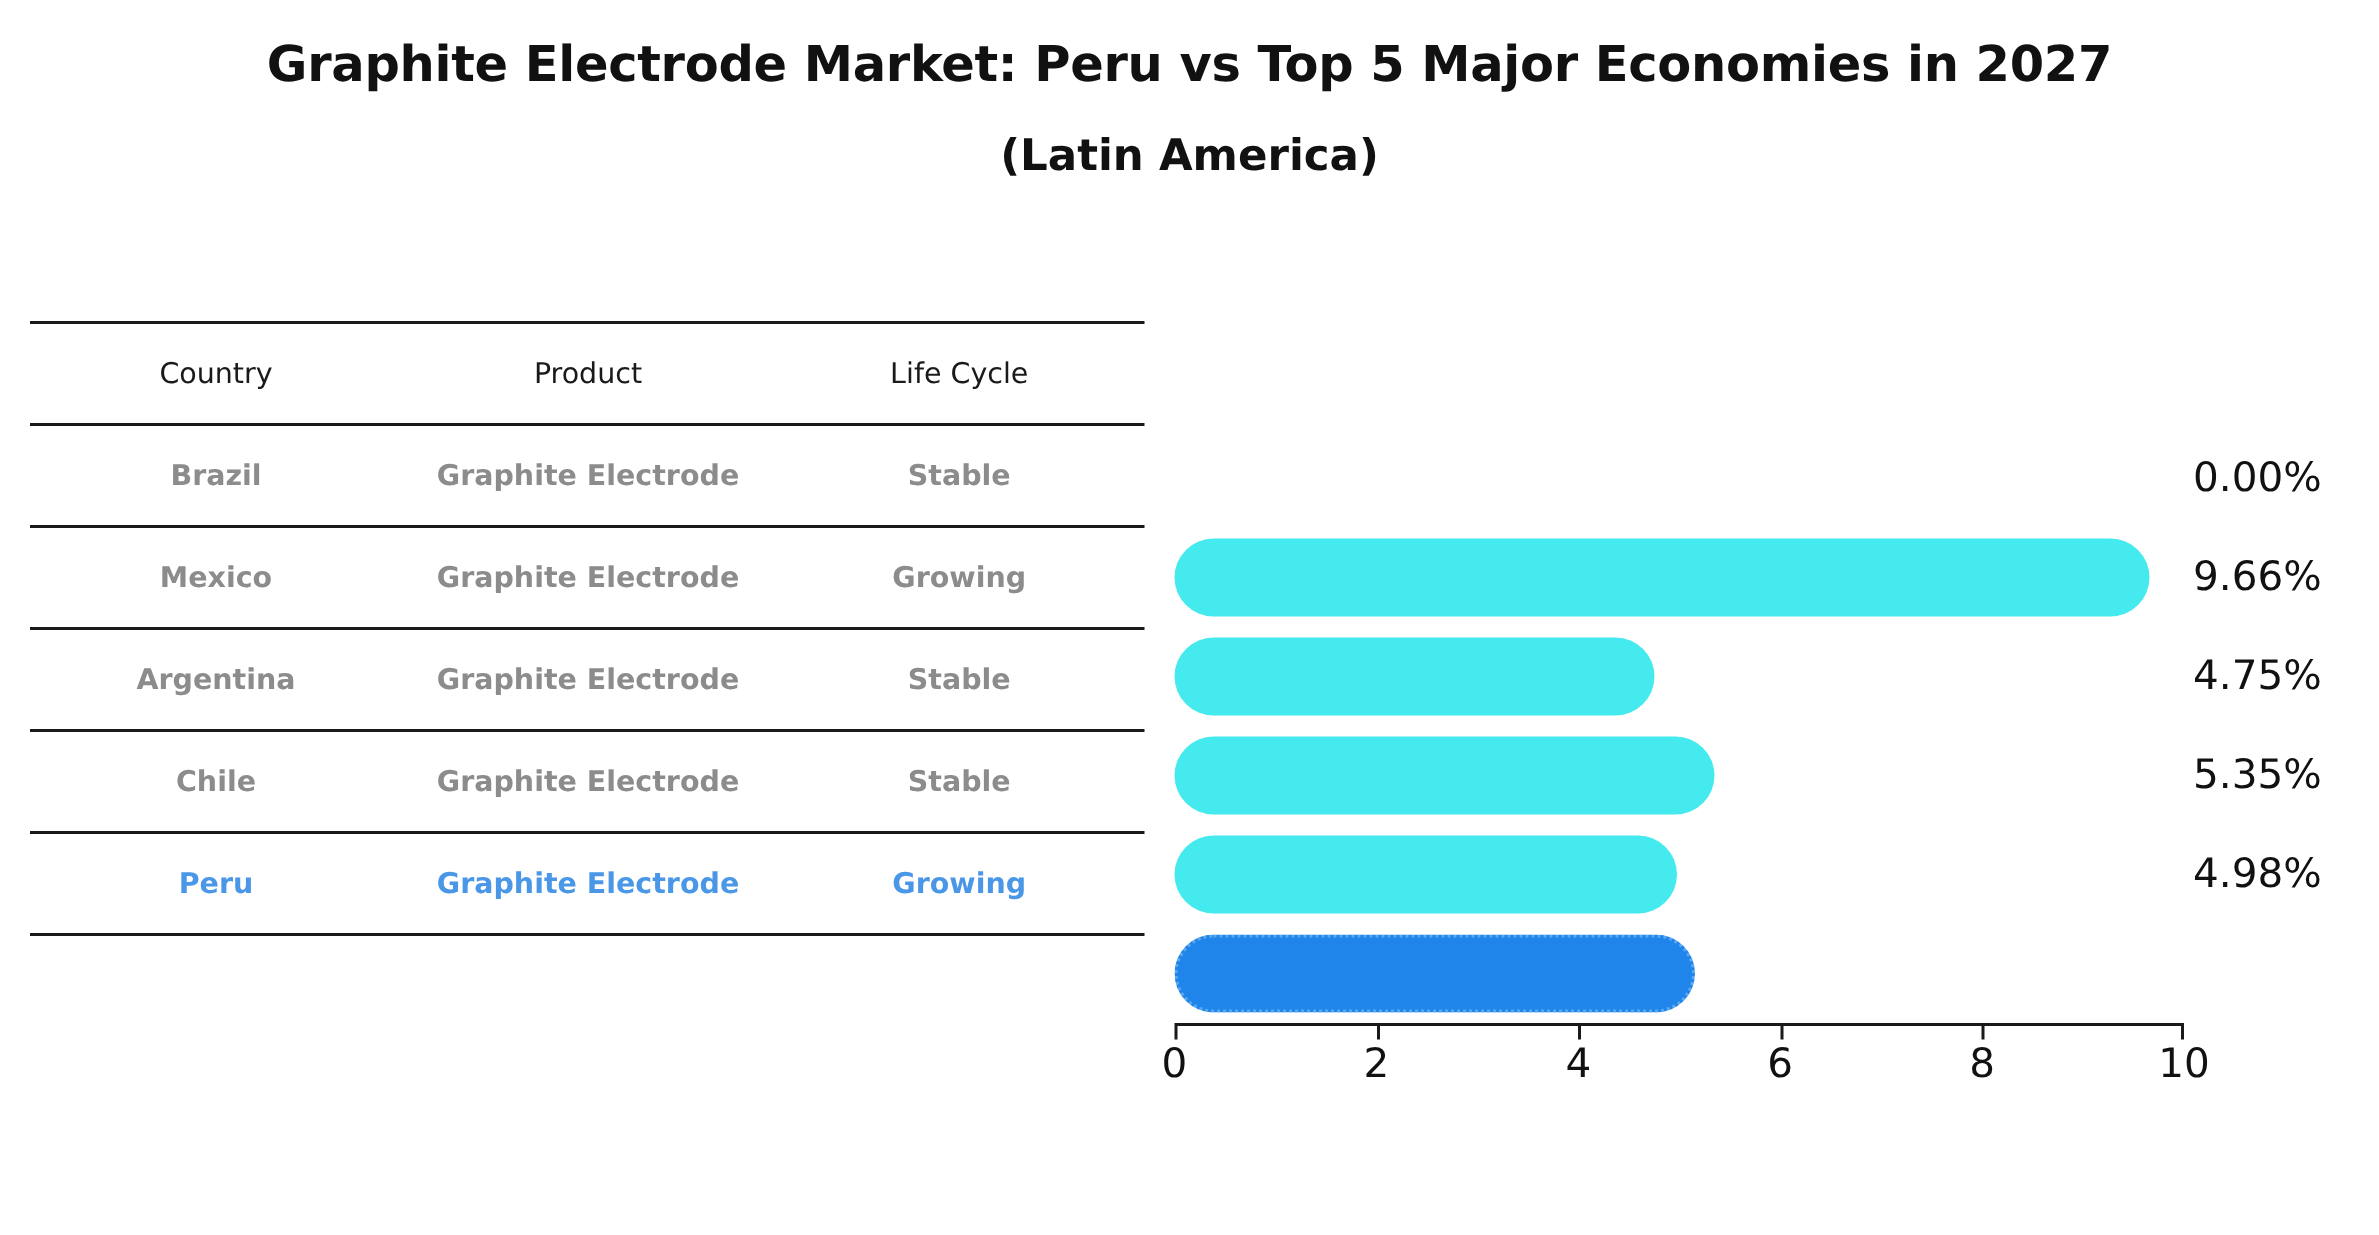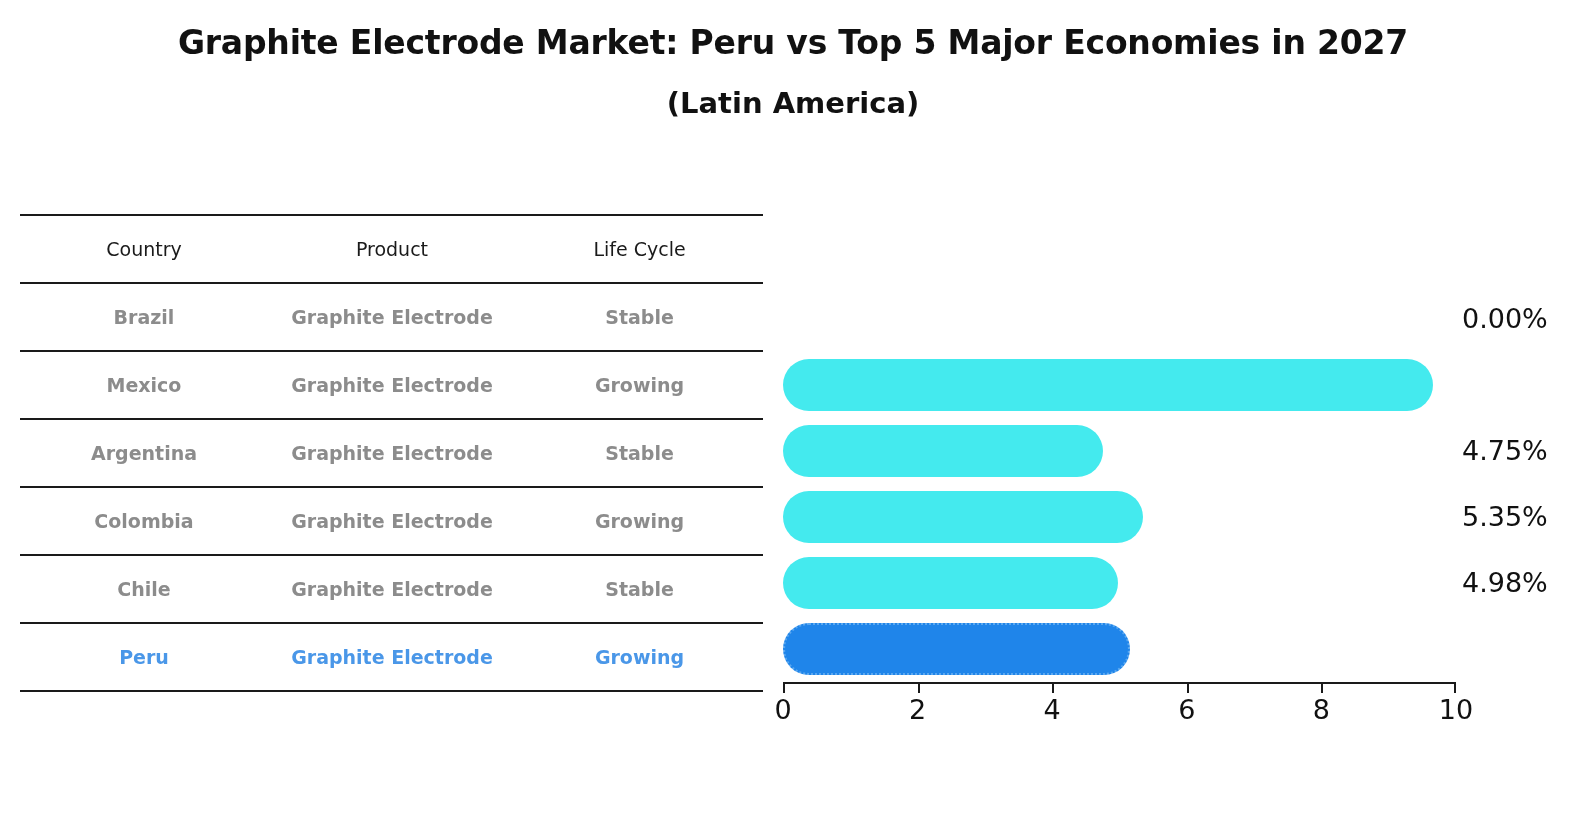--- a/index.html
+++ b/index.html
@@ -186,43 +186,39 @@
           <td class="col-country">Mexico</td>
           <td class="col-product">Graphite Electrode</td>
           <td class="col-lifecycle">Growing</td>
         </tr>
         <tr>
           <td class="col-country">Argentina</td>
           <td class="col-product">Graphite Electrode</td>
           <td class="col-lifecycle">Stable</td>
         </tr>
         <tr>
-          <td class="col-country">Colombia</td>
-          <td class="col-product">Graphite Electrode</td>
-          <td class="col-lifecycle">Growing</td>
-        </tr>
-        <tr>
           <td class="col-country">Chile</td>
           <td class="col-product">Graphite Electrode</td>
           <td class="col-lifecycle">Stable</td>
         </tr>
         <tr class="row-highlight">
           <td class="col-country">Peru</td>
           <td class="col-product">Graphite Electrode</td>
           <td class="col-lifecycle">Growing</td>
         </tr>
       </tbody>
   </table>
 
   <div id="bars-area">
       <div class="bar-row">
         <div class="bar-value">0.00%</div>
       </div>
       <div class="bar-row">
         <div class="bar" style="width: 650.118px;"></div>
+        <div class="bar-value">9.66%</div>
       </div>
       <div class="bar-row">
         <div class="bar" style="width: 319.675px;"></div>
         <div class="bar-value">4.75%</div>
       </div>
       <div class="bar-row">
         <div class="bar" style="width: 360.055px;"></div>
         <div class="bar-value">5.35%</div>
       </div>
       <div class="bar-row">

